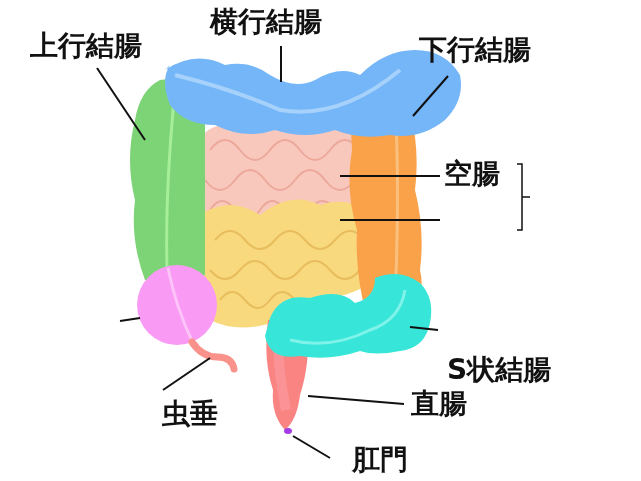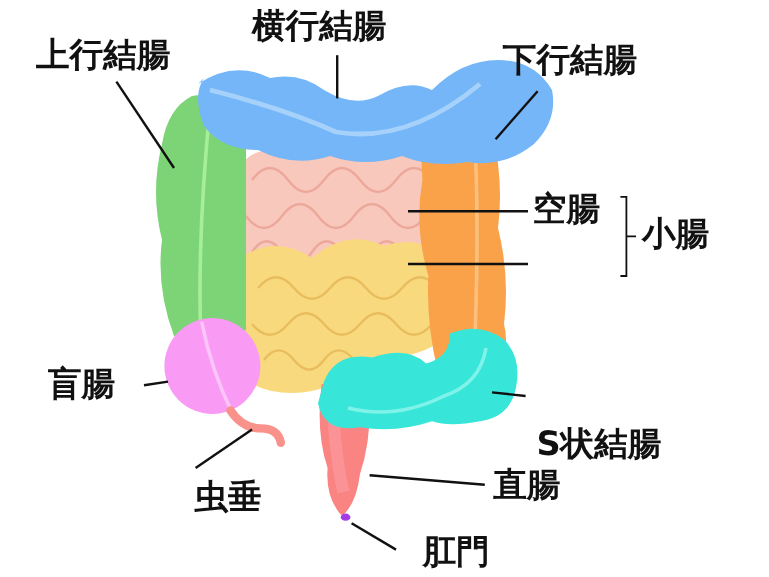--- a/index.html
+++ b/index.html
@@ -70,19 +70,17 @@
       <line x1="308" y1="396" x2="404" y2="404"></line>
       <line x1="293" y1="436" x2="330" y2="458"></line>
       <line x1="410" y1="327" x2="438" y2="330"></line>
     </g>
   </svg>
 
   <div class="label" style="left:30px;top:32px;">上行結腸</div>
   <div class="label" style="left:210px;top:8px;text-align:center;">横行結腸</div>
   <div class="label" style="left:419px;top:36px;">下行結腸</div>
   <div class="label" style="left:444px;top:160px;">空腸</div>
-  <div class="label" style="left:535px;top:181px;">小腸</div>
-  <div class="label" style="left:40px;top:306px;">盲腸</div>
   <div class="label" style="left:447px;top:315px;margin-top:41px;">S状結腸</div>
   <div class="label" style="left:124px;top:400px;margin-left:38px;">虫垂</div>
   <div class="label" style="left:411px;top:390px;">直腸</div>
   <div class="label" style="left:352px;top:446px;">肛門</div>
 </div>
 
 </body></html>

